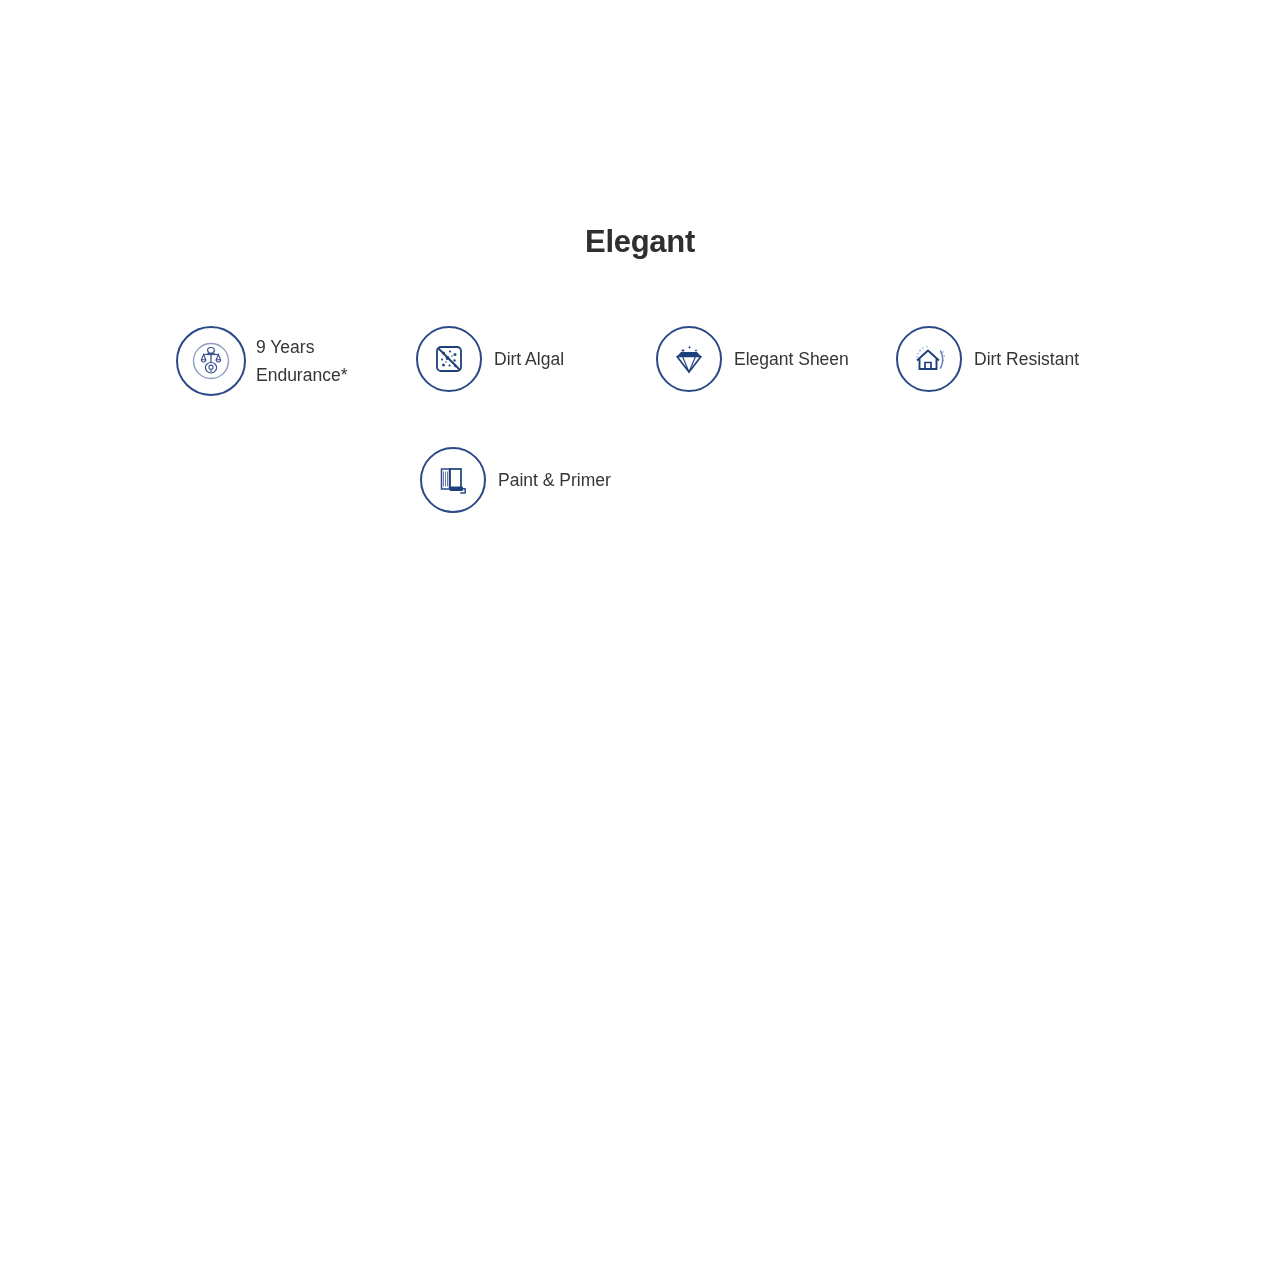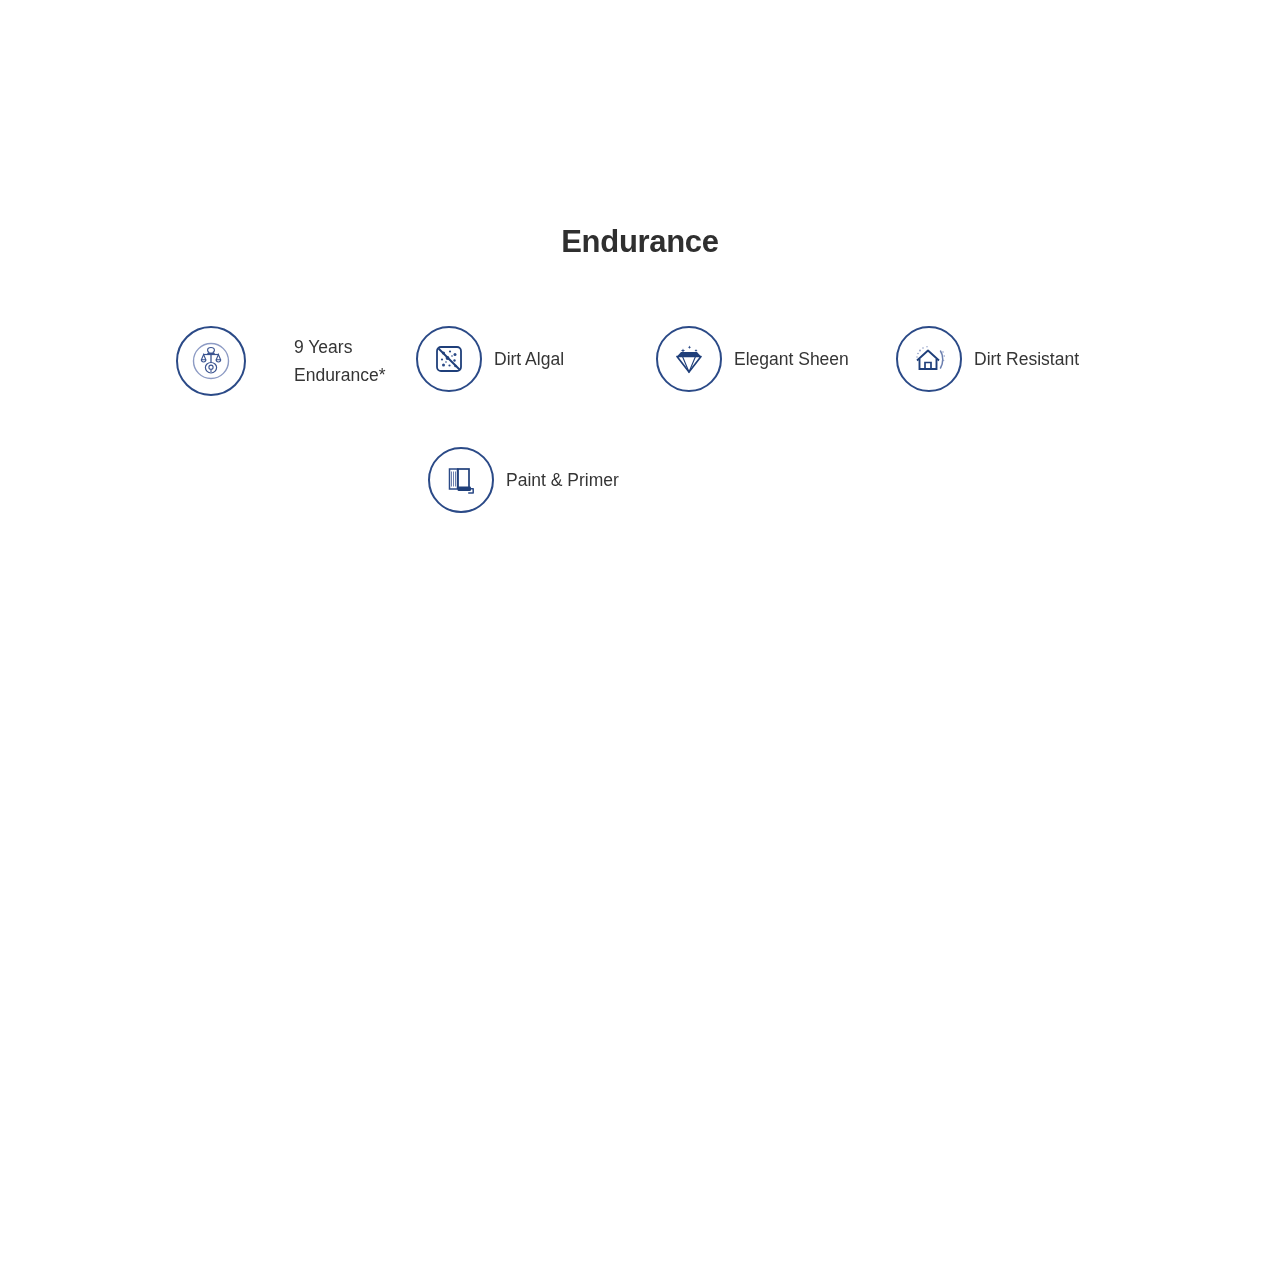--- a/index.html
+++ b/index.html
@@ -44,32 +44,31 @@
     width: 960px;
   }
 
   .feature-row {
     display: flex;
     flex-direction: row;
     align-items: flex-start;
   }
   .feature-row.row-2 {
     margin-top: 51px;
-    gap: 8px;
   }
 
   .feature-item {
     display: flex;
     flex-direction: row;
     align-items: center;
     box-sizing: border-box;
   }
 
   
-  .col-w1 { width: 244px; gap: 38px; }
+  .col-w1 { width: 244px; }
   .col-w2 { width: 244px; }
   .col-w3 { width: 244px; }
   .col-w4 { width: 244px; }
 
   .spacer-col { width: 244px; }
 
   .icon-circle {
     width: 70px;
     height: 70px;
     min-width: 70px;
@@ -101,21 +100,21 @@
 
   .feature-label.two-line {
     margin-left: 10px;
   }
 </style>
 </head>
 <body>
 
 <div class="page">
 
-  <div class="section-title">Endurance</div>
+  <div class="section-title">Elegant</div>
 
   <div class="features-grid">
 
     <div class="feature-row row-1">
 
       <div class="feature-item col-w1">
         <span class="icon-circle">
           <svg width="42" height="42" viewBox="0 0 42 42" fill="none">
             <circle cx="21" cy="21" r="17.5" stroke="#8d9bc4" stroke-width="1.4"></circle>
             <path d="M21 7.5c-2 0-3.4 1.2-3.4 2.7 0 .9.5 1.6 1.2 2l-.6 1.1h5.6l-.6-1.1c.7-.4 1.2-1.1 1.2-2 0-1.5-1.4-2.7-3.4-2.7z" stroke="#3b5490" stroke-width="1.2" fill="none"></path>

